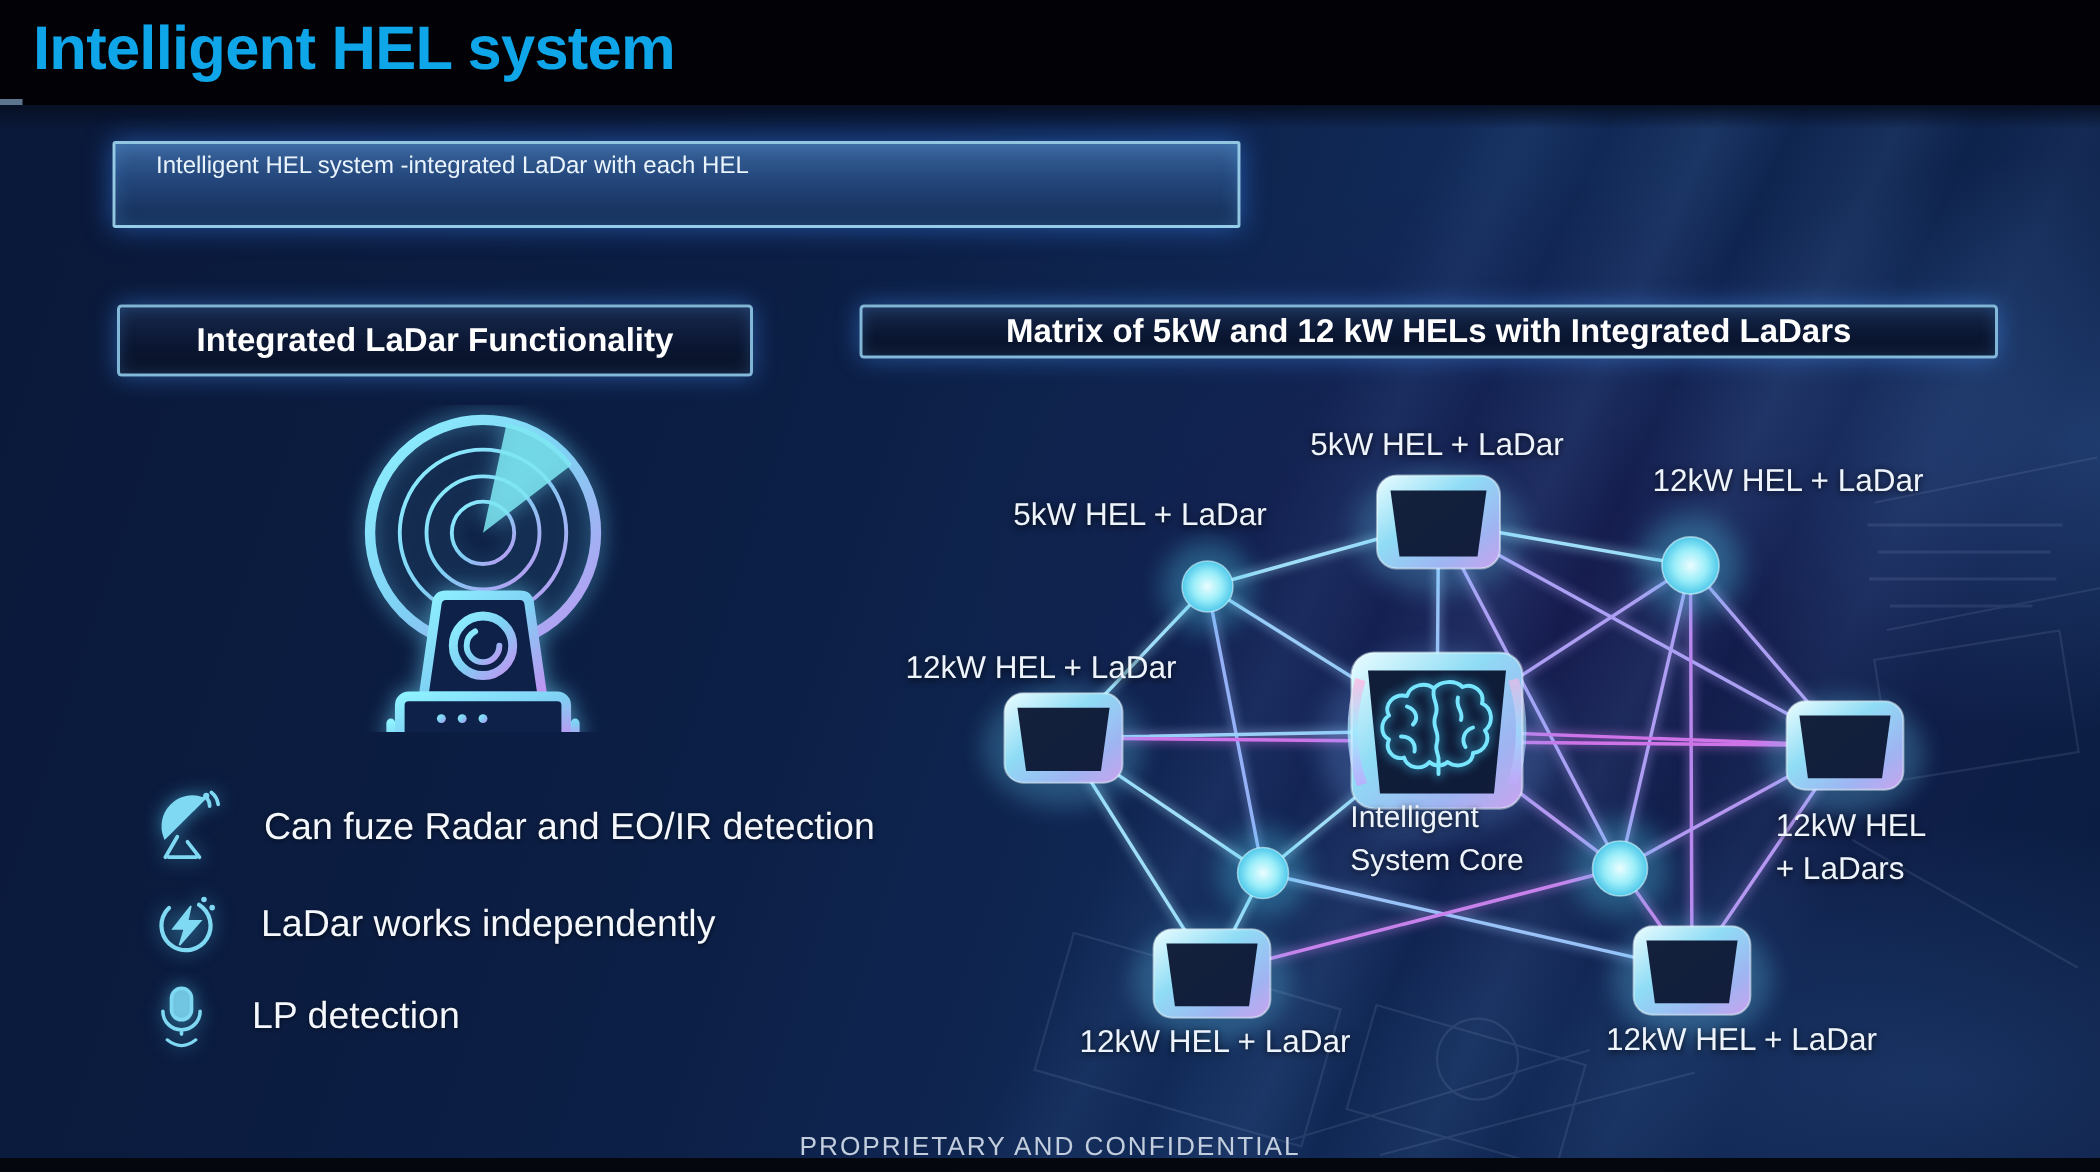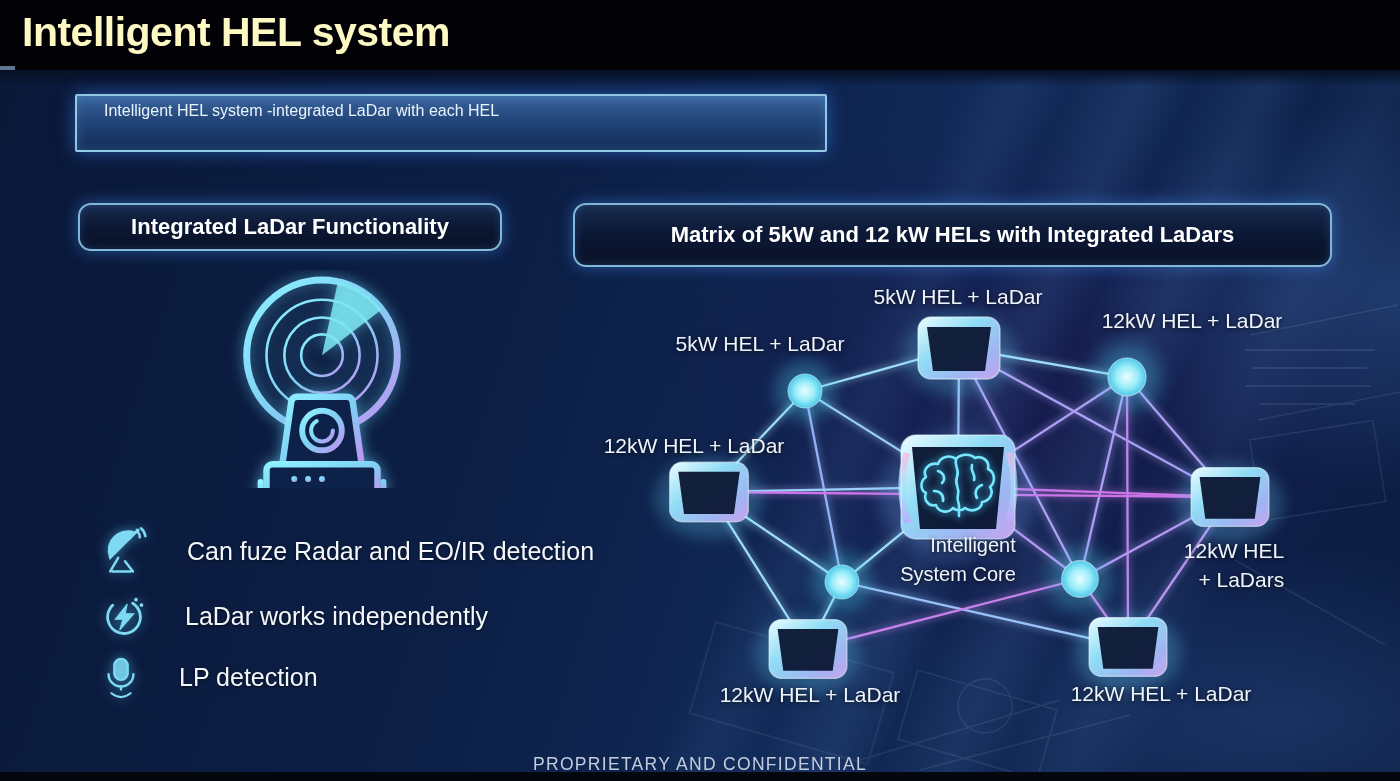--- a/index.html
+++ b/index.html
@@ -12,50 +12,50 @@
   .bg-swirl { position:absolute; inset:0; z-index:0;
     background:radial-gradient(560px 420px at 74% 52%, rgba(28,18,74,0.55), rgba(28,18,74,0) 70%);
   }
   .bg-streaks { position:absolute; inset:0; z-index:0;
     background:
       linear-gradient(115deg, transparent 57%, rgba(120,170,240,.07) 60%, transparent 63%, rgba(120,170,240,.11) 67%, transparent 70%, rgba(130,180,245,.09) 74%, transparent 77%, rgba(120,170,240,.07) 81%, transparent 85%),
       radial-gradient(500px 300px at 100% 38%, rgba(80,130,210,.28), transparent 65%),
       radial-gradient(600px 260px at 92% 92%, rgba(70,120,200,.22), transparent 65%);
   }
   .title-bar { position:absolute; left:0; top:0; width:100%; height:70px; background:#020206; z-index:4; }
-  .title-bar h1 { padding:9px 0 0 22px; font-size:41px; font-weight:bold; color:#fef9c3; letter-spacing:-0.5px; }
+  .title-bar h1 { padding:9px 0 0 22px; font-size:41px; font-weight:bold; color:#0ea5e9; letter-spacing:-0.5px; }
   .top-shade { position:absolute; left:0; top:70px; width:100%; height:16px; z-index:1;
     background:linear-gradient(#071024, rgba(7,16,36,0)); }
   .notch { position:absolute; left:0; top:66px; width:15px; height:4px; background:#8fb4d8; opacity:.65; z-index:5; }
 
   .banner-box { position:absolute; left:75px; top:94px; width:752px; height:58px; z-index:4;
     background:linear-gradient(180deg,#3a669c 0%,#24477c 42%,#132c55 100%);
     border:2px solid rgba(160,215,240,0.9); border-radius:2px;
     box-shadow:0 0 18px rgba(60,140,255,0.5), inset 0 0 12px rgba(90,160,230,0.3);
     padding:6px 0 0 27px; font-size:16px; color:#eaf4fd; }
 
   .header-box { position:absolute; z-index:4; display:flex; align-items:center; justify-content:center;
     background:linear-gradient(180deg,#17294c 0%,#0b1733 55%,#091126 100%);
-    border:2px solid rgba(150,210,245,0.85); border-radius:13px;
+    border:2px solid rgba(150,210,245,0.85); border-radius:3px;
     box-shadow:0 0 16px rgba(70,150,255,0.45), inset 0 0 10px rgba(80,150,230,0.25);
     color:#ffffff; font-weight:bold; font-size:22px; }
   .header-left  { left:78px;  top:203px; width:424px; height:48px; }
-  .header-right { left:573px; top:203px; width:759px; height:64px; }
+  .header-right { left:573px; top:203px; width:759px; height:36px; }
 
   .radar { position:absolute; left:203px; top:270px; width:238px; height:218px; z-index:3; }
 
-  .bullet { position:absolute; left:100px; display:flex; align-items:center; gap:37px; z-index:4; }
+  .bullet { position:absolute; left:100px; display:flex; align-items:center; gap:26px; z-index:4; }
   .bullet-1 { top:526px; } .bullet-2 { top:592px;text-align:right; } .bullet-3 { top:654px; }
   .bullet svg { filter:drop-shadow(0 0 6px rgba(90,210,245,0.55)); flex:0 0 auto; }
   .bullet span { font-size:25px; color:#f4f8fc; text-shadow:0 1px 3px rgba(0,0,0,.6); white-space:nowrap; }
 
   .net { position:absolute; left:0; top:0; width:1400px; height:781px; z-index:2; }
 
   .nlabel { position:absolute; transform:translate(-50%,-50%); z-index:3;
-    font-size:21px; color:#eef4fb; white-space:nowrap; text-align:right;
+    font-size:21px; color:#eef4fb; white-space:nowrap; text-align:left;
     text-shadow:0 1px 5px rgba(0,0,0,.8); }
   .nlabel.two-line div { line-height:29px; }
   .nlabel.core-label { font-size:20px; }
   .nlabel.core-label div { line-height:29px; }
 
   .footer { position:absolute; left:0; right:0; top:754px; z-index:4; text-align:center;
     font-size:17.5px; letter-spacing:1.3px; color:#c2cddd; }
   .bottom-strip { position:absolute; left:0; bottom:0; width:100%; height:9px; background:#04070d; z-index:5; }
 </style>
 </head>

